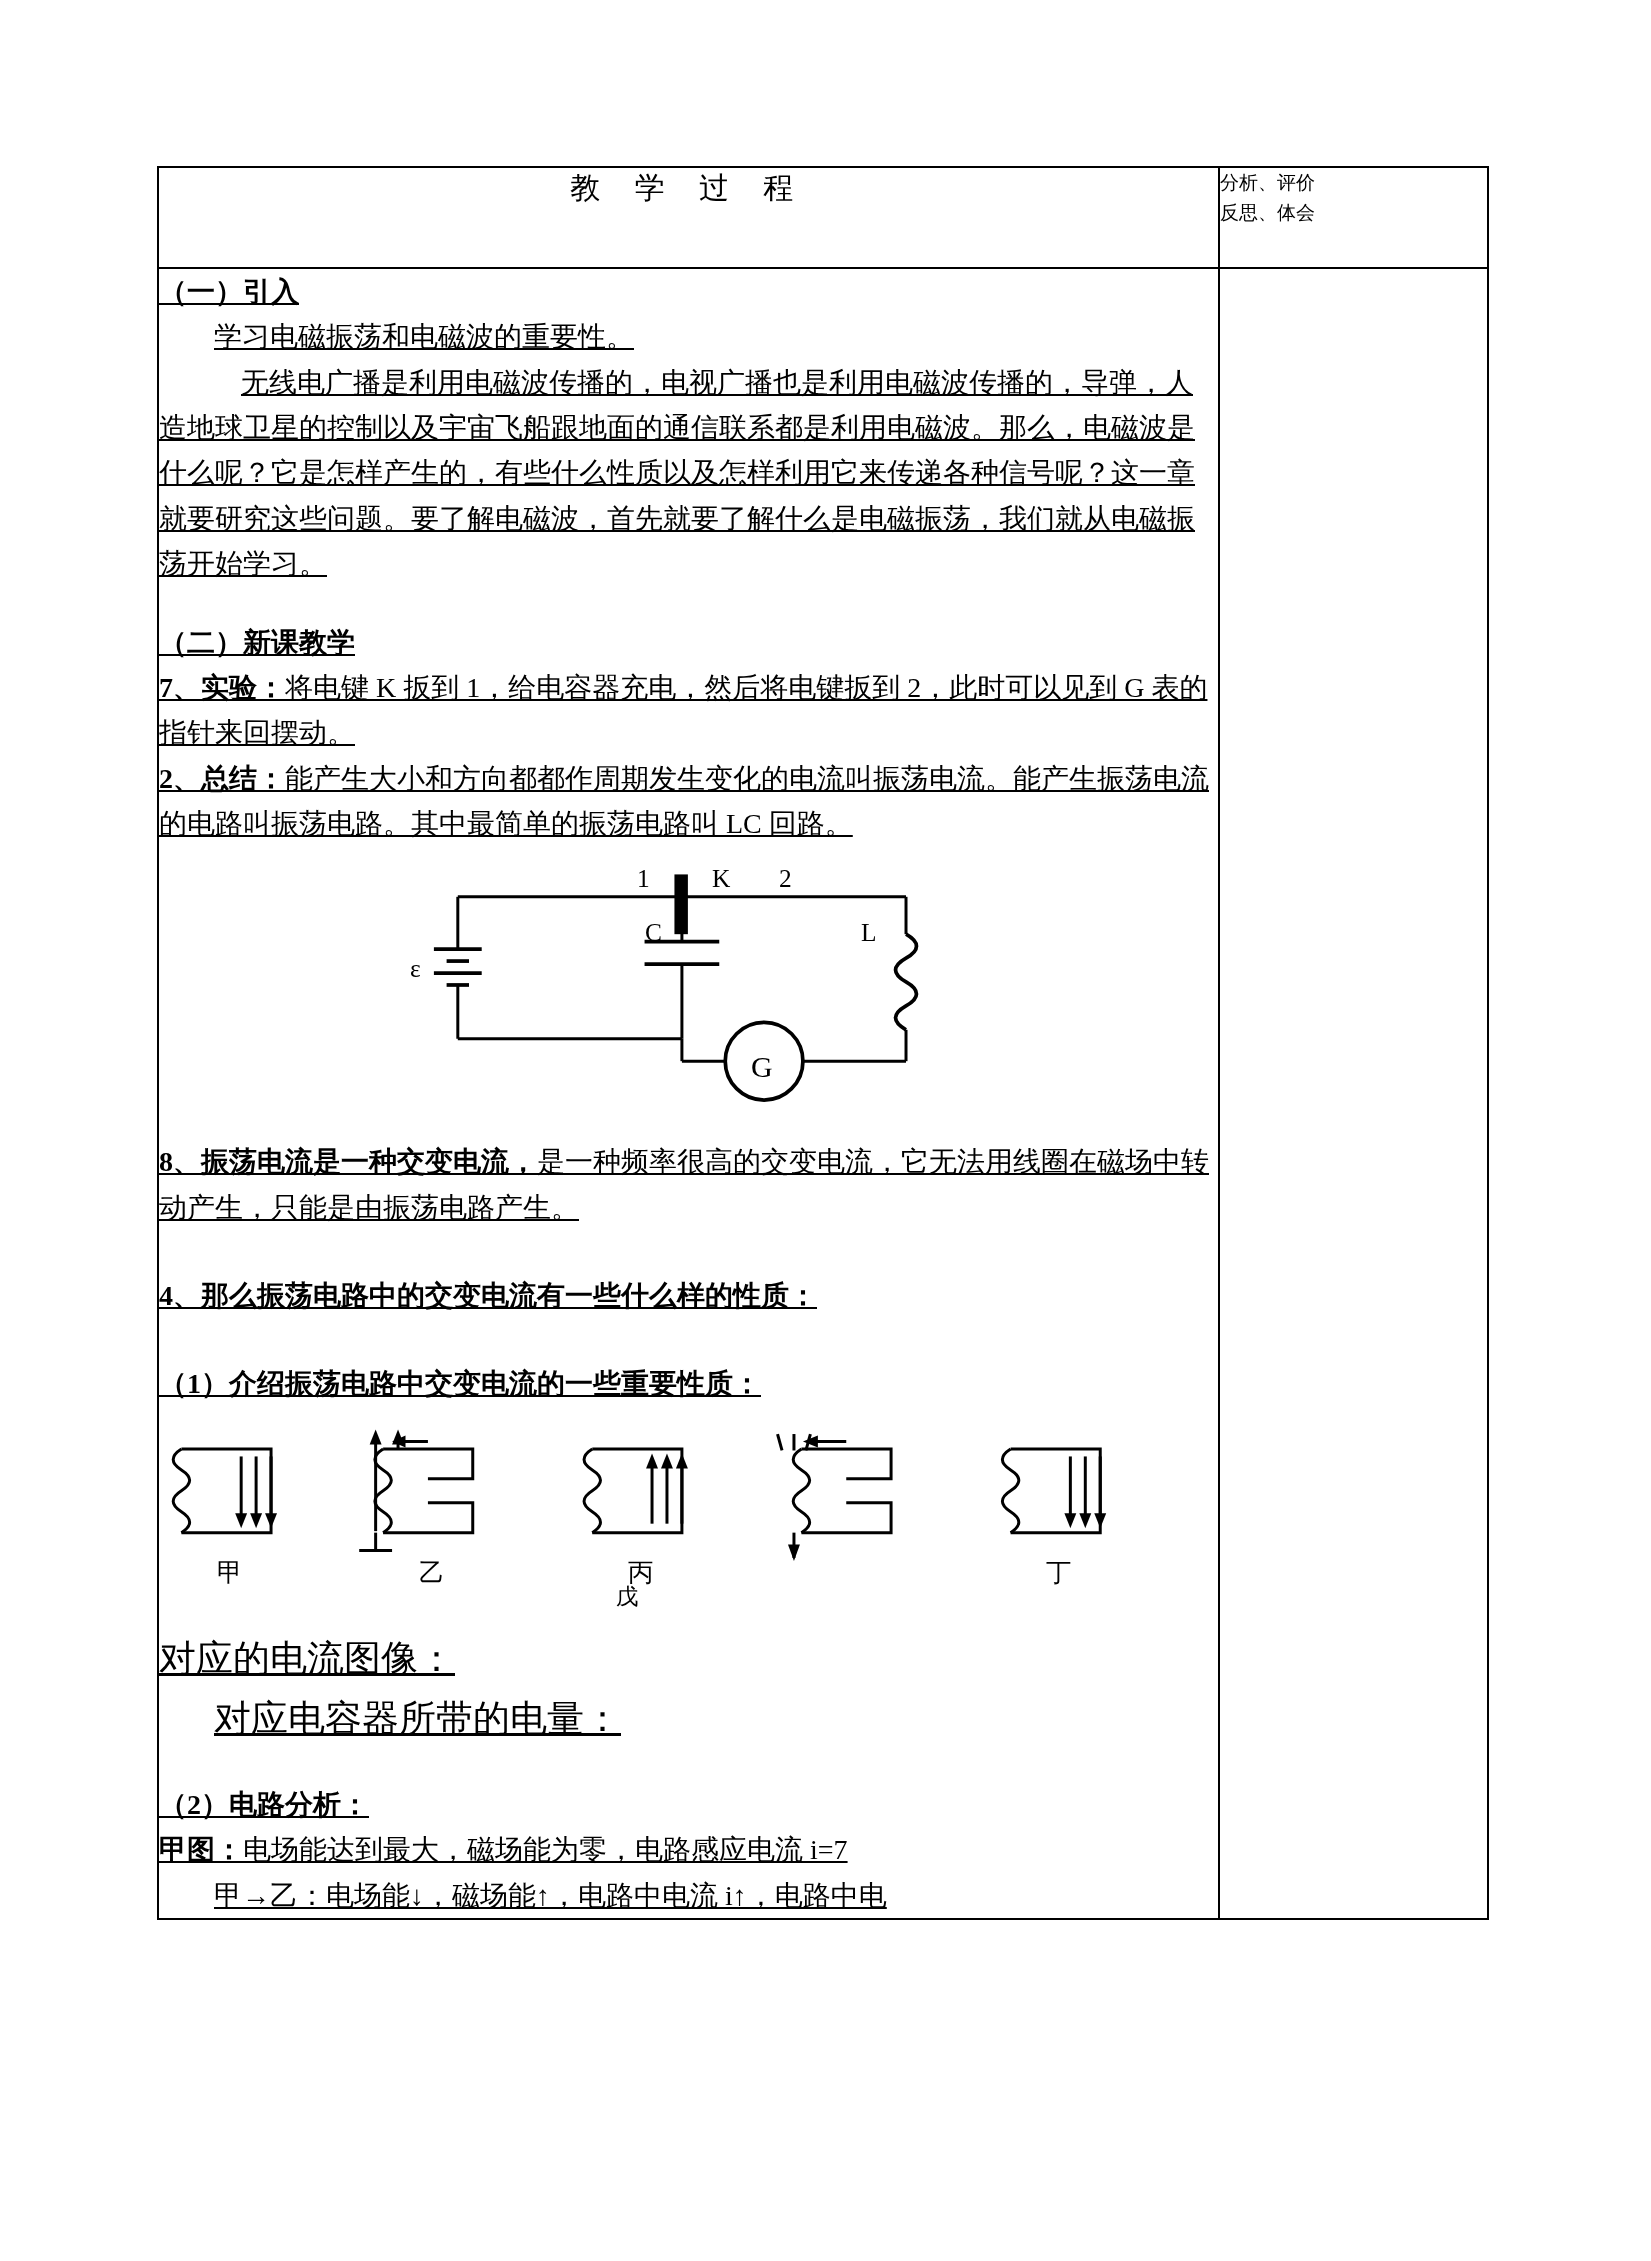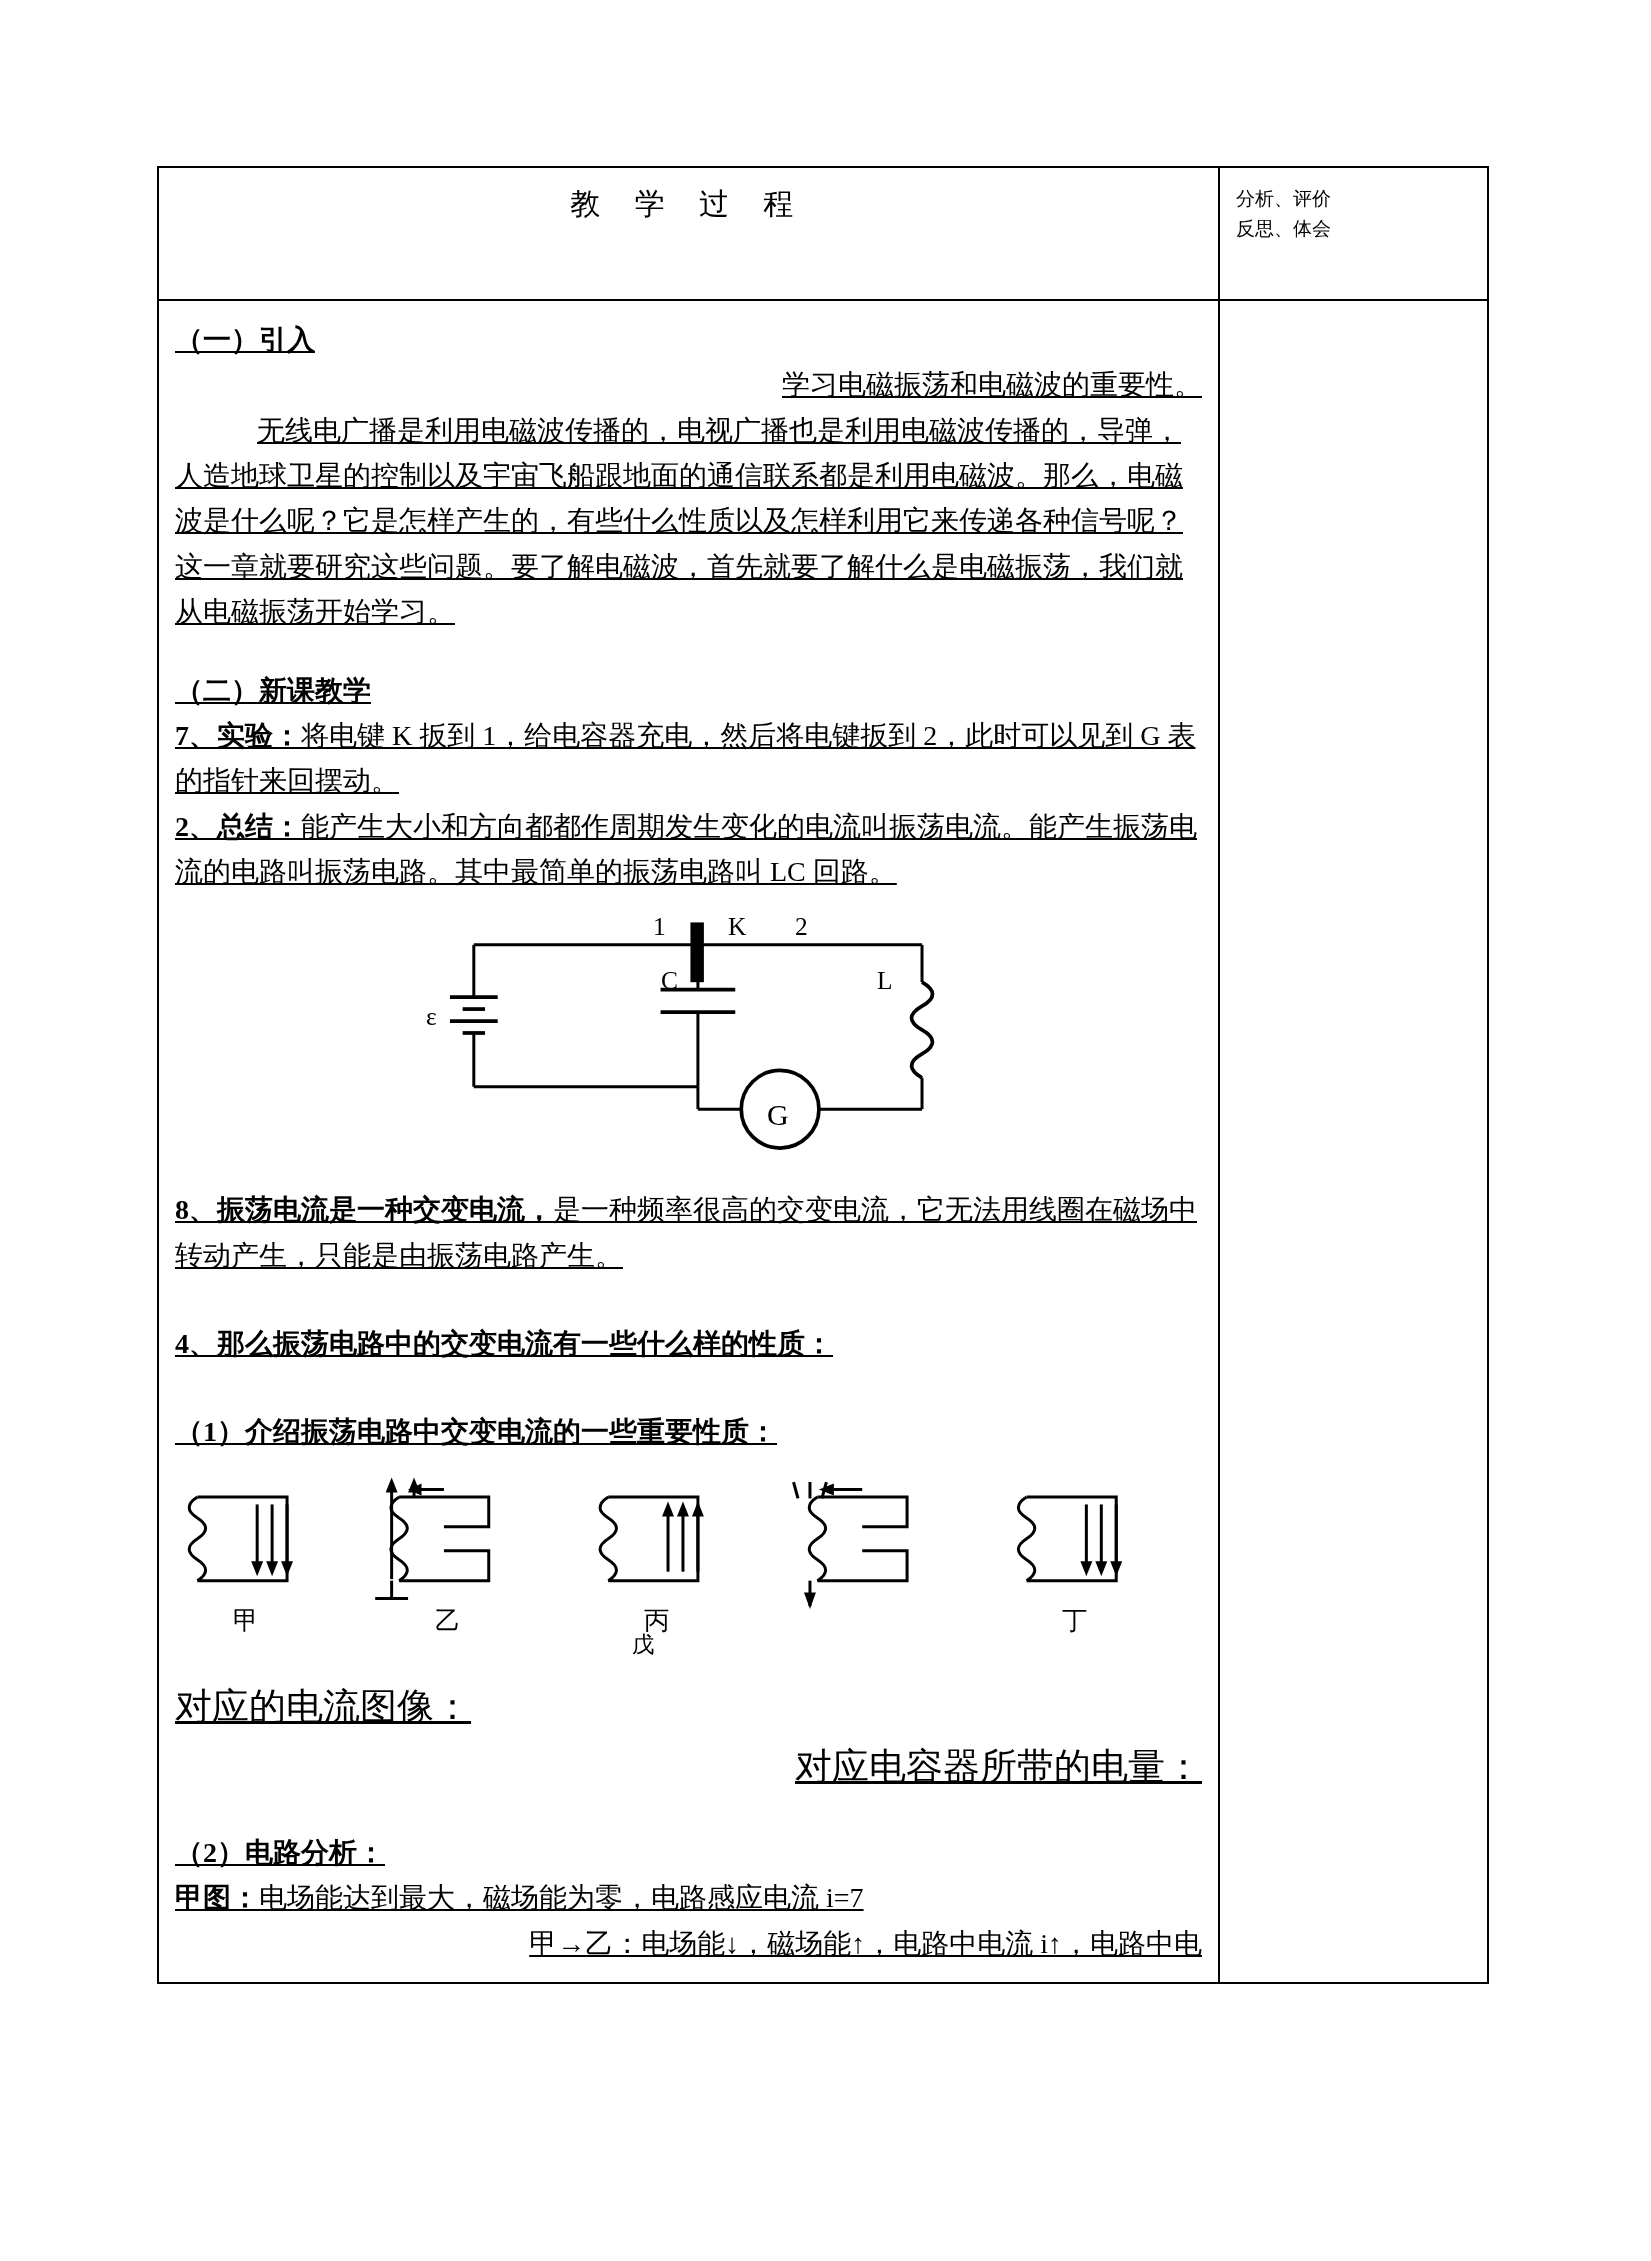--- a/index.html
+++ b/index.html
@@ -25,21 +25,21 @@
     position: absolute;
     left: 157px;
     top: 166px;
     width: 1332px;
     border-collapse: collapse;
     table-layout: fixed;
   }
   .doc-table td {
     border: 2.2px solid #000;
     vertical-align: top;
-    padding: 16px;
+    padding: 0;
   }
   .col-main { width: 1061px; }
   .col-side { width: 269px; }
 
   .head-main {
     height: 99px;
     text-align: center;
     vertical-align: middle;
     font-size: 30px;
     letter-spacing: 13.4px;
@@ -56,21 +56,21 @@
 
   .body-main {
     padding: 25.4px 30px 22.4px 22.4px;
     font-size: 28px;
     line-height: 1.62;
   }
   .body-side { }
 
   p { margin: 0; text-decoration: underline; }
   .b { font-weight: bold; }
-  .indent { text-indent: 55px; text-align: right; }
+  .indent { text-indent: 55px; }
   .indent2 { text-indent: 82px; }
   .gap-sm { height: 16.4px; }
   .gap-md { height: 33px; }
   .gap-lg { height: 43px; }
 
   .fig-lc {
     position: relative;
     width: 1001px;
     height: 254px;
     margin: 6px 0 0 0;

